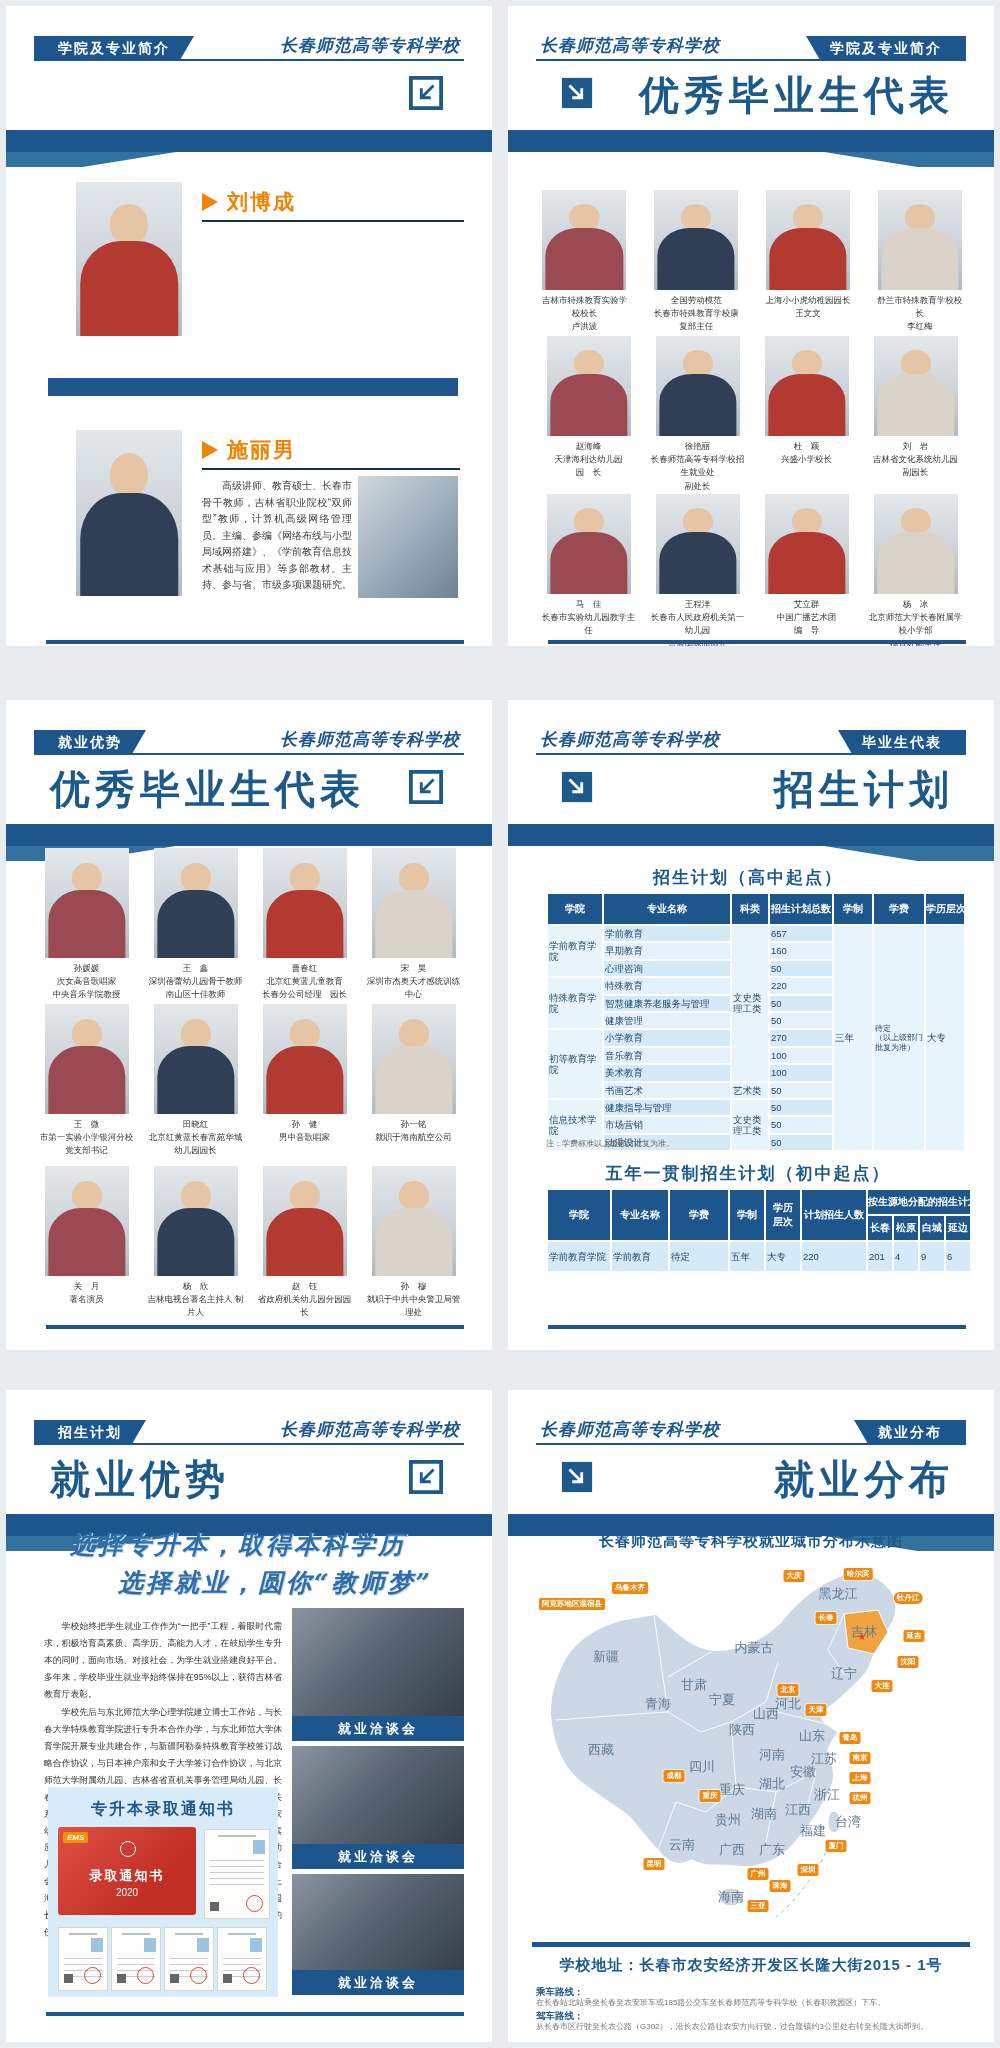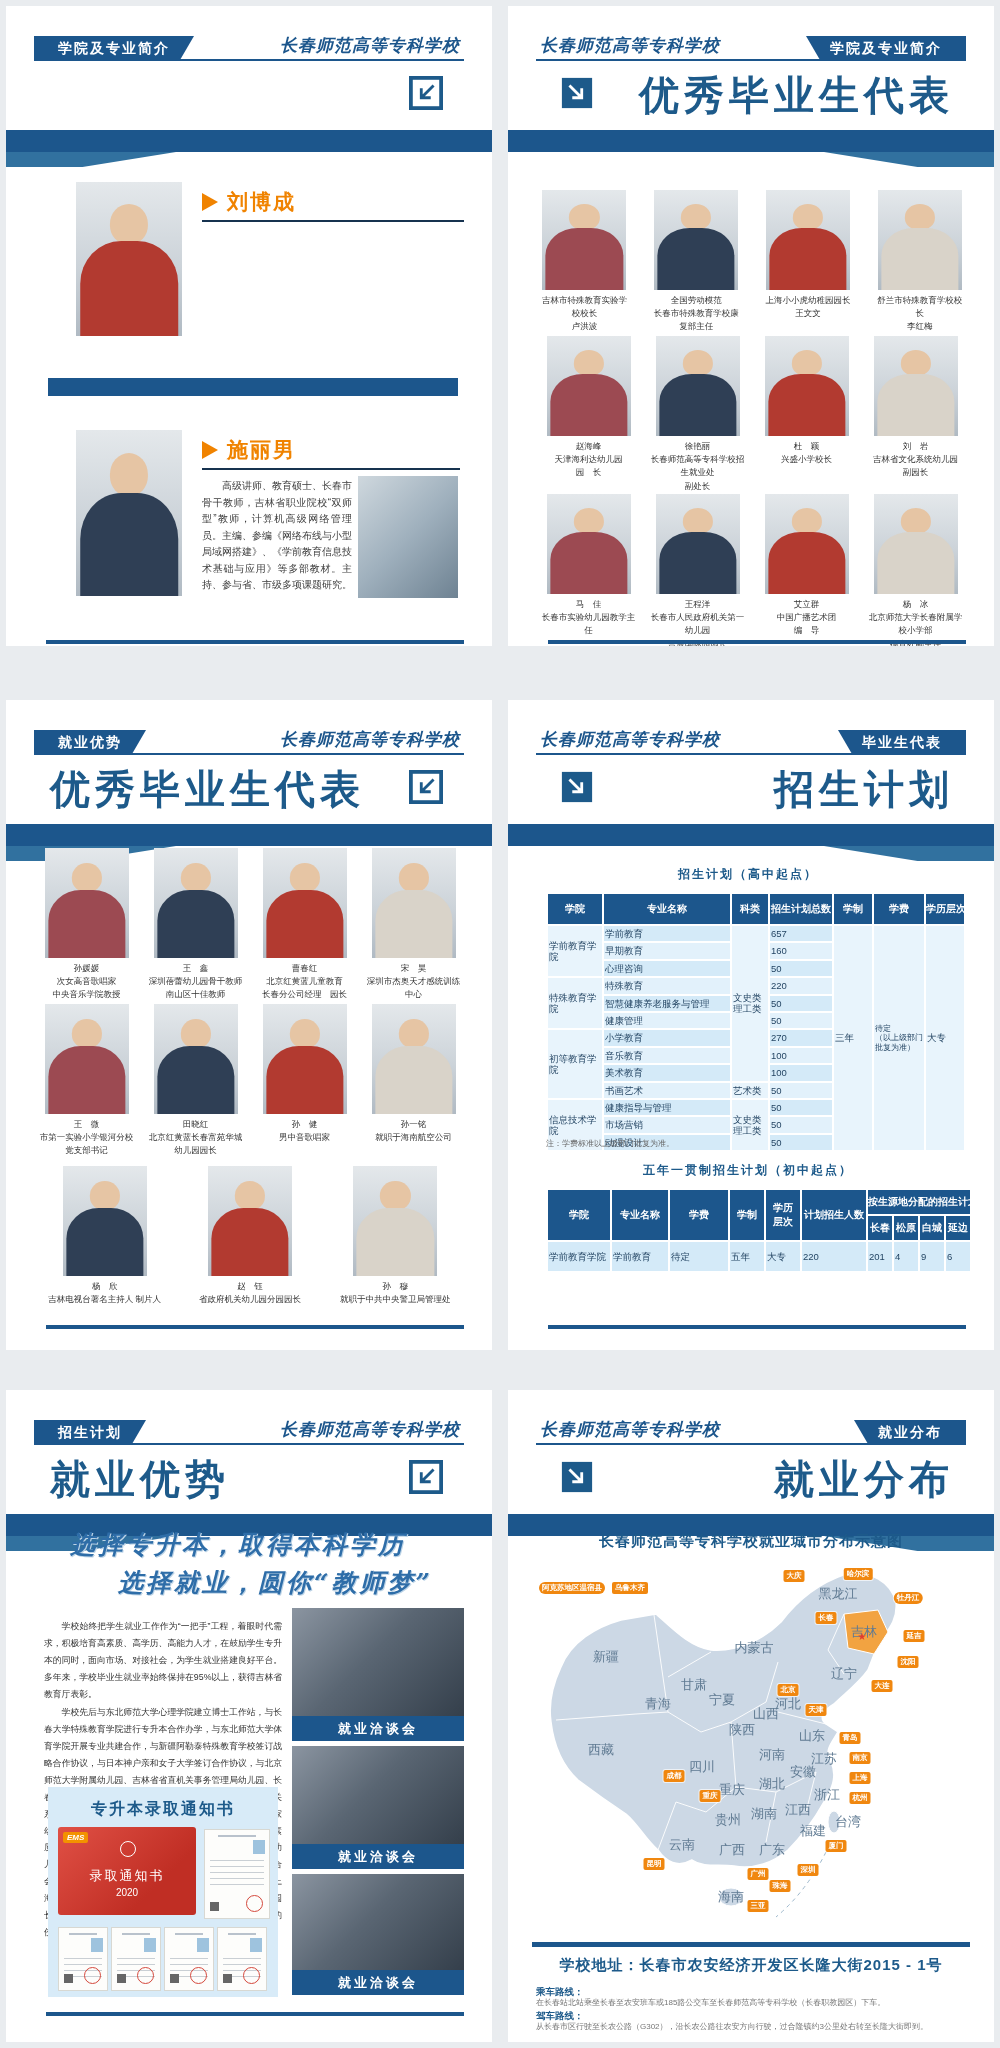--- a/index.html
+++ b/index.html
@@ -52,21 +52,21 @@
   .divider-bar{position:absolute;background:#1c568c;}
 
   
   .grid{position:absolute;inset:0;}
   .g-row{position:absolute;left:26px;right:24px;display:flex;}
   .g-cell{flex:1;padding:0 6px;text-align:center;}
   .g-ph{width:84px;margin:0 auto;}
   .g-cap{margin-top:4px;font-size:8.5px;line-height:1.55;color:#333;}
 
   
-  .tbl-title{position:absolute;left:38px;width:404px;text-align:center;font-size:12px;font-weight:bold;
+  .tbl-title{position:absolute;left:38px;width:404px;text-align:center;font-size:17px;font-weight:bold;
              color:#1d5a8a;letter-spacing:2px;}
   table.t{position:absolute;left:38px;width:404px;border-collapse:separate;border-spacing:2px;table-layout:fixed;}
   table.t th{background:#1c568c;color:#fff;font-size:10px;font-weight:bold;padding:8px 0;white-space:nowrap;}
   table.t td{font-size:9.5px;color:#1d3f5e;text-align:left;padding:2px 1px;line-height:1.2;}
   table.t tbody tr:nth-child(odd) td{background:#d4eaf8;}
   table.t tbody tr:nth-child(even) td{background:#e2f1fb;}
   table.t td.mg{background:#e8f4fc !important;}
   table.t td.small{font-size:8px;}
   #t2 th{padding:5px 0;}
   #t2 td{padding:9px 1px;}
@@ -81,21 +81,21 @@
   .fair-cap{position:absolute;left:286px;width:172px;height:25px;background:#1c568c;color:#fff;
             font-size:13px;font-weight:bold;text-align:center;line-height:25px;letter-spacing:3px;}
   .notice{position:absolute;left:42px;top:397px;width:230px;height:210px;background:#d8ebf8;}
   .notice-title{margin:12px 0 0;text-align:center;font-size:16px;font-weight:bold;color:#1d5a8a;letter-spacing:2px;}
   .envelope{position:absolute;left:10px;top:40px;width:138px;height:88px;border-radius:3px;
             background:linear-gradient(135deg,#e05045 0%,#c02e24 70%);}
   .env-ems{position:absolute;left:5px;top:5px;font-size:8px;font-weight:bold;font-style:italic;color:#fff;
            background:#f39200;padding:1px 4px;border-radius:2px;}
   .env-logo{position:absolute;left:50%;top:14px;width:14px;height:14px;margin-left:-7px;border:1px solid #fff;border-radius:50%;}
   .env-title{position:absolute;left:0;right:0;top:40px;text-align:center;font-size:13px;color:#fff;
-             letter-spacing:2px;font-family:"DejaVu Serif",serif;}
+             letter-spacing:2px;font-family:"DejaVu Serif",serif;font-weight:bold;}
   .env-year{position:absolute;left:0;right:0;top:60px;text-align:center;font-size:10px;color:#fff;}
   .letter{position:absolute;background:#fdfdfb;border:1px solid #d8d8d2;}
   .l-head{position:absolute;top:5px;left:20%;width:60%;height:2px;background:#b9c2cc;}
   .l-photo{position:absolute;right:4px;top:10px;width:12px;height:14px;background:#9ec3de;}
   .l-body{position:absolute;left:5px;right:5px;top:30px;height:34%;
           background:repeating-linear-gradient(#c9cfd4 0 1px,transparent 1px 6px);}
   .l-stamp{position:absolute;right:6px;bottom:6px;width:15px;height:15px;border:1px solid #d4483c;border-radius:50%;}
   .l-qr{position:absolute;left:5px;bottom:7px;width:9px;height:9px;background:#666;}
 
   
@@ -341,20 +341,27 @@
         </div>
         <div class="g-cell">
           <div class="ph g-ph tone3" style="height:110px"></div>
           <div class="g-cap">
             <div>孙一铭</div>
             <div>就职于海南航空公司</div>
           </div>
         </div>
       </div>
       <div class="g-row" style="top: 466px;">
+        <div class="g-cell">
+          <div class="ph g-ph tone0" style="height:110px"></div>
+          <div class="g-cap">
+            <div>关　月</div>
+            <div>著名演员</div>
+          </div>
+        </div>
         <div class="g-cell">
           <div class="ph g-ph tone1" style="height:110px"></div>
           <div class="g-cap">
             <div>杨　欣</div>
             <div>吉林电视台著名主持人 制片人</div>
           </div>
         </div>
         <div class="g-cell">
           <div class="ph g-ph tone2" style="height:110px"></div>
           <div class="g-cap">
@@ -666,21 +673,21 @@
       <div class="prov" style="left: 206px; top: 298px;">广西</div>
       <div class="prov" style="left: 202px; top: 268px;">贵州</div>
       <div class="prov" style="left: 156px; top: 293px;">云南</div>
       <div class="prov" style="left: 176px; top: 215px;">四川</div>
       <div class="prov" style="left: 206px; top: 238px;">重庆</div>
       <div class="prov" style="left: 318px; top: 122px;">辽宁</div>
       <div class="prov" style="left: 338px; top: 80px;">吉林</div>
       <div class="prov" style="left: 312px; top: 42px;">黑龙江</div>
       <div class="prov" style="left: 205px; top: 345px;">海南</div>
       <div class="prov" style="left: 322px; top: 270px;">台湾</div>
-      <div class="city" style="left: 46px; top: 36px; border-radius: 6px;">阿克苏地区温宿县</div>
+      <div class="city" style="left: 46px; top: 52px;">阿克苏地区温宿县</div>
       <div class="city" style="left: 104px; top: 36px;">乌鲁木齐</div>
       <div class="city" style="left: 268px; top: 24px;">大庆</div>
       <div class="city" style="left: 332px; top: 22px;">哈尔滨</div>
       <div class="city" style="left: 382px; top: 46px; border-radius: 6px;">牡丹江</div>
       <div class="city" style="left: 300px; top: 66px;">长春</div>
       <div class="city" style="left: 388px; top: 84px;">延吉</div>
       <div class="city" style="left: 382px; top: 110px;">沈阳</div>
       <div class="city" style="left: 356px; top: 134px;">大连</div>
       <div class="city" style="left: 262px; top: 138px;">北京</div>
       <div class="city" style="left: 290px; top: 158px;">天津</div>

